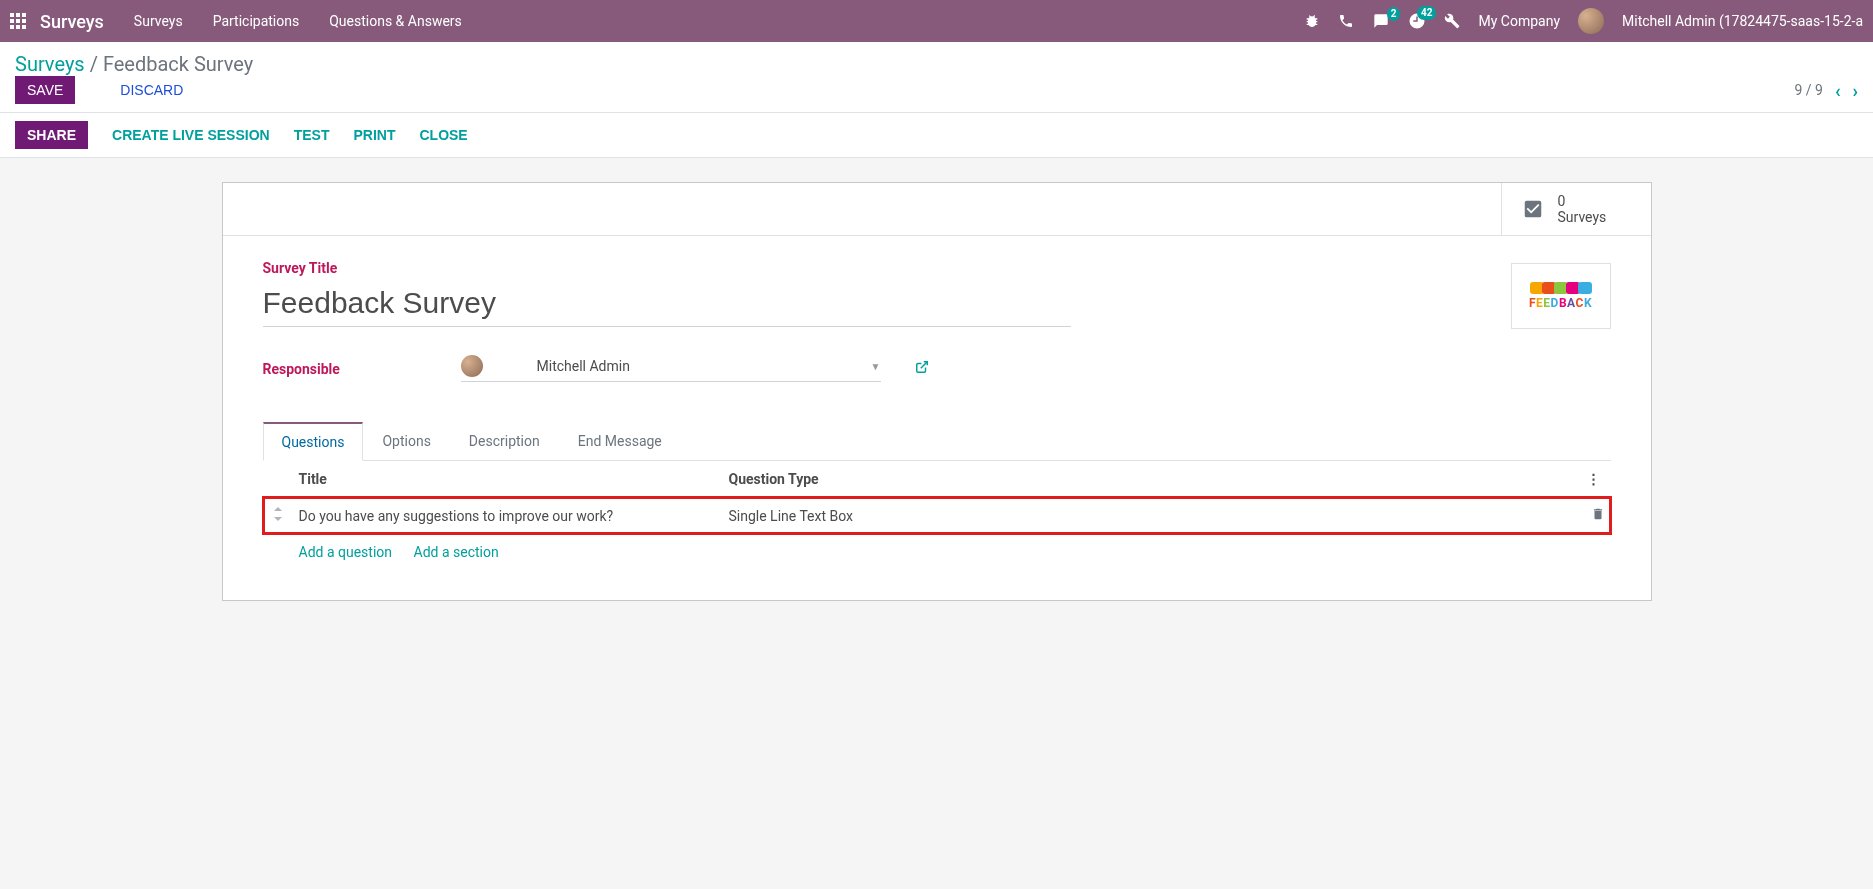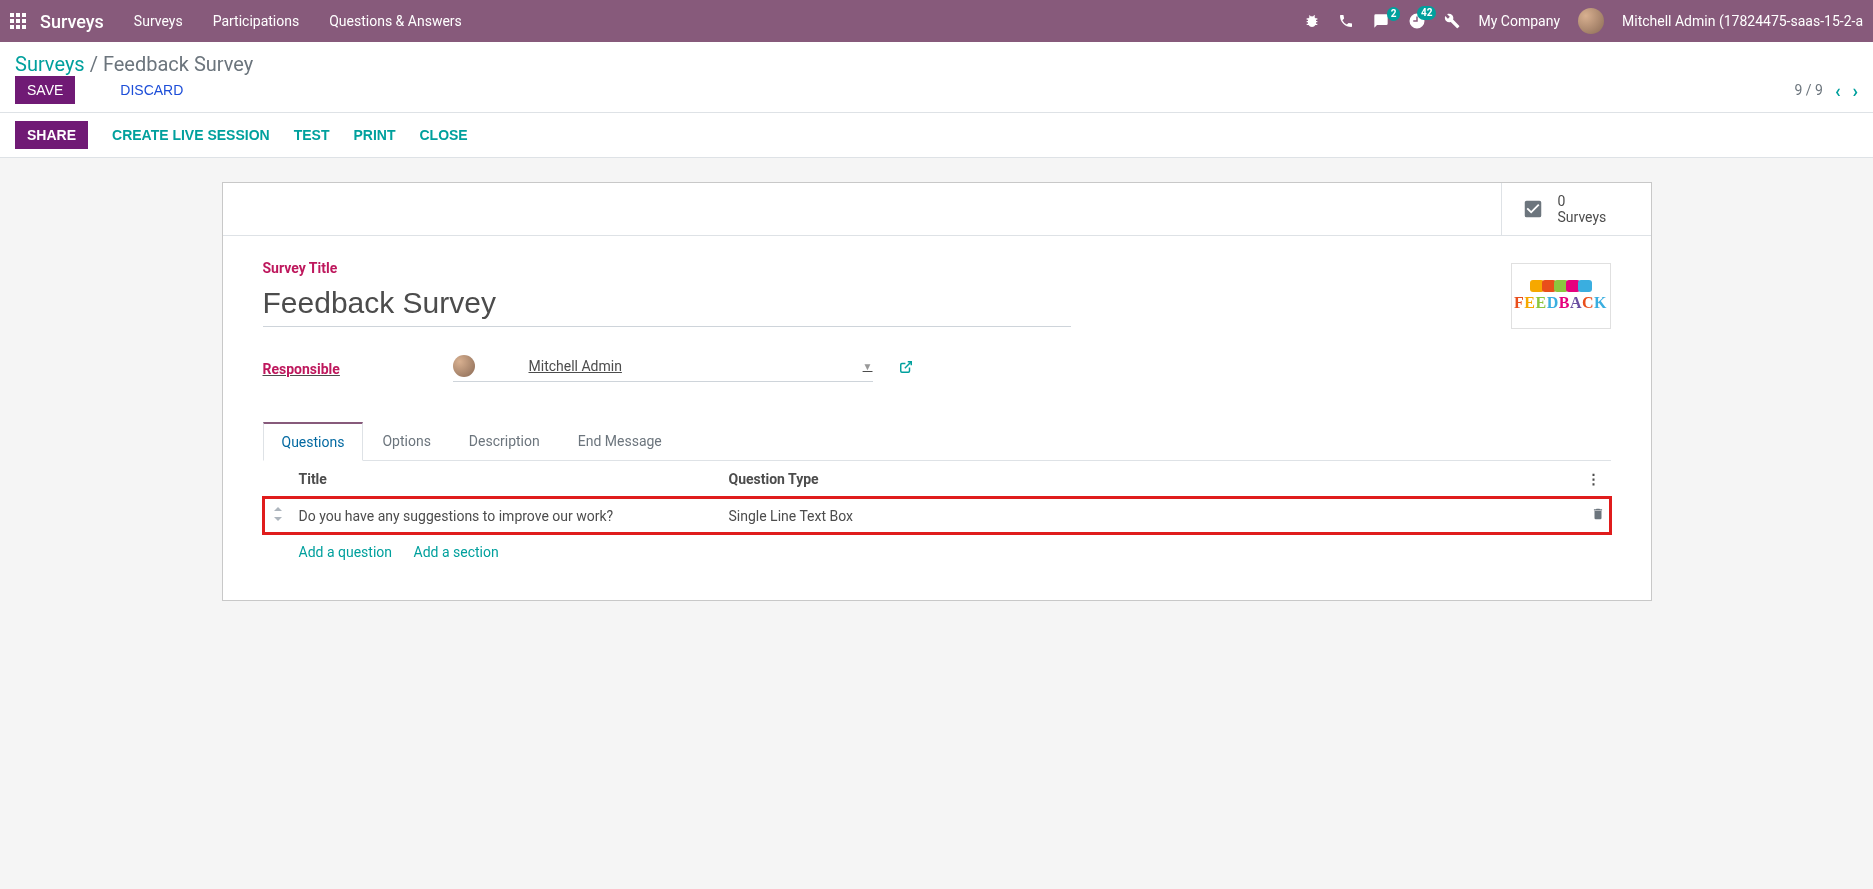--- a/index.html
+++ b/index.html
@@ -42,23 +42,23 @@
 .stat-btn { border-left:1px solid #dee2e6; padding:10px 20px; display:flex; align-items:center; gap:14px; cursor:pointer; min-width:150px; }
 .stat-btn svg { fill:#6c757d; width:22px; height:22px; }
 .stat-btn .num { font-size:14px; color:#4c4c4c; }
 .stat-btn .lbl { font-size:14px; color:#4c4c4c; }
 .sheet-body { padding: 24px 40px 30px; }
 .field-label { font-weight:700; font-size:14px; color:#be185d; margin-bottom:6px; }
 .title-input { width:60%; font-size:30px; border:none; border-bottom:1px solid #ced4da; padding:4px 0 6px; outline:none; color:#4c4c4c; }
 .feedback-img { position:absolute; right:40px; top:80px; width:100px; height:66px; border:1px solid #e0e0e0; display:flex; flex-direction:column; align-items:center; justify-content:center; cursor:pointer; }
 .feedback-img .bubbles { display:flex; gap:-4px; }
 .feedback-img .b { width:14px; height:12px; border-radius:3px; display:inline-block; margin:0 -1px; }
-.feedback-img .t { font-size:16px; font-weight:700; margin-top:2px; letter-spacing:0.5px;font-family:Liberation Serif, serif; }
-
-.row2 { display:flex; align-items:center; margin-top:28px; gap:20px;text-decoration:underline; }
+.feedback-img .t { font-size:12px; font-weight:700; margin-top:2px; letter-spacing:0.5px; }
+
+.row2 { display:flex; align-items:center; margin-top:28px; gap:28px; }
 .row2 .field-label { width:170px; margin:0; }
 .m2o { display:flex; align-items:center; gap:8px; width:420px; border-bottom:1px solid #ced4da; padding-bottom:4px; }
 .m2o .av { width:22px; height:22px; border-radius:50%; background: radial-gradient(circle at 30% 30%, #d8b090, #8a6a55);}
 .m2o .name { flex:1; color:#4c4c4c; cursor:pointer;margin-left:46px; }
 .m2o .dd { color:#999; cursor:pointer; font-size:10px; }
 .ext { color:#00A09D; cursor:pointer; margin-left:6px; }
 
 
 .tabs { display:flex; margin-top:40px; border-bottom:1px solid #dee2e6; }
 .tab { padding:10px 18px; border:1px solid transparent; cursor:pointer; color:#6c757d; font-size:14px; margin-bottom:-1px; }

